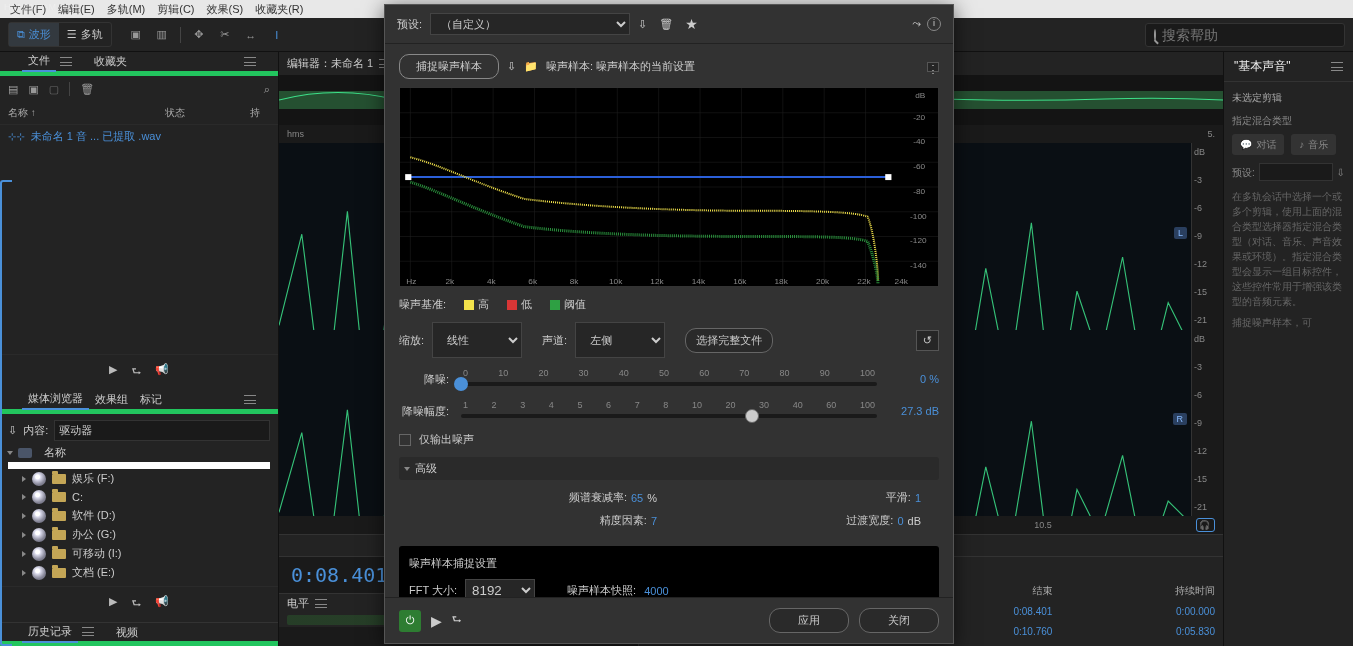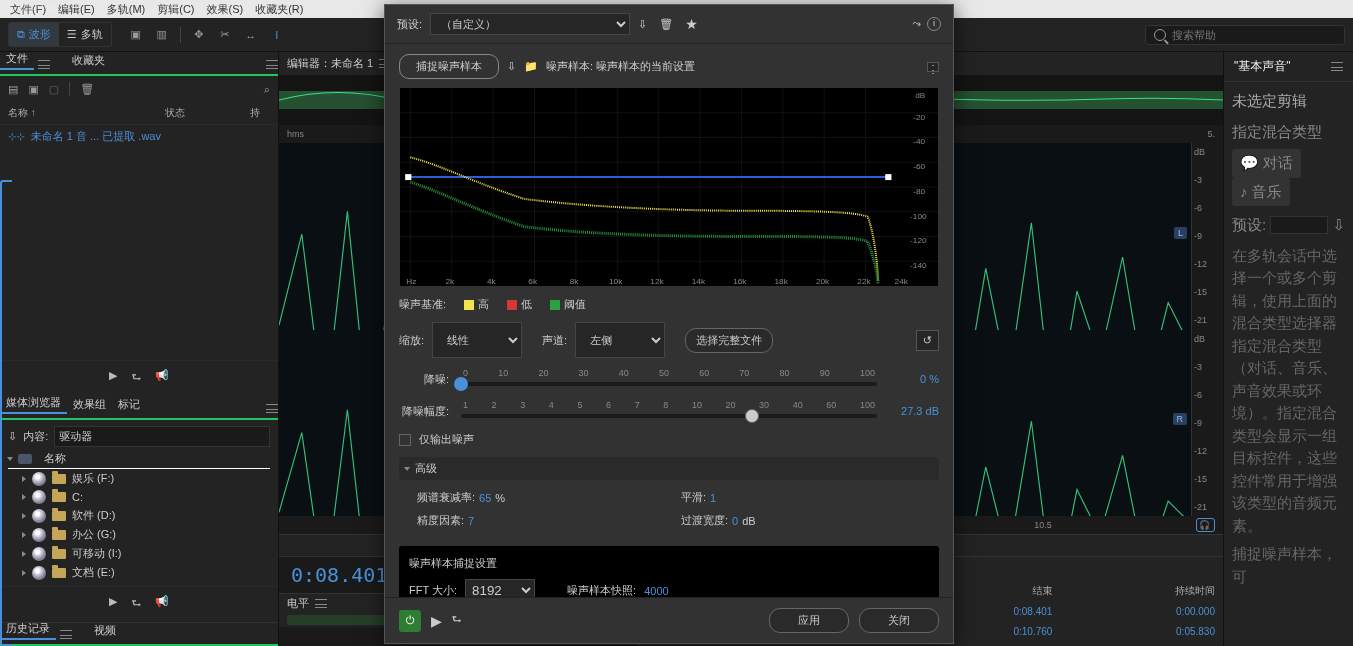--- a/index.html
+++ b/index.html
@@ -6,30 +6,30 @@
 body { background: #1e1e1e; color: #ccc; font-size: 11px; width: 1353px; height: 646px; overflow: hidden; position: relative; }
 .top-menu { height: 18px; background: #e8e8e8; display: flex; align-items: center; padding: 0 4px; }
 .top-menu span { margin: 0 6px; color: #333; font-size: 11px; }
 .toolbar-row { height: 34px; background: #232323; border-bottom: 1px solid #111; display: flex; align-items: center; gap: 4px; padding: 0 8px; }
 .btn-grp { display: flex; border: 1px solid #333; border-radius: 3px; }
 .btn-grp .tbtn { padding: 4px 8px; display: flex; align-items: center; gap: 4px; }
 .btn-grp .tbtn.active { background: #33393f; color: #4a90d9; }
 .icon-row { display: flex; gap: 10px; margin-left: 12px; }
 .icon-row .ic { width: 16px; height: 16px; color: #999; display: flex; align-items: center; justify-content: center; }
 .search-box { margin-left: auto; background: #1a1a1a; border: 1px solid #333; border-radius: 3px; padding: 3px 8px; display: flex; align-items: center; gap: 6px; width: 200px; }
-.search-box input { background: none; border: none; color: #ccc; outline: none; font-size: 11px; flex: 1; }
+.search-box input { background: none; border: none; color: #ccc; outline: none; font-size: 14px; flex: 1; }
 .magnify { width: 12px; height: 12px; border: 1.5px solid #999; border-radius: 50%; position: relative; }
 .magnify:after { content: ""; position: absolute; width: 5px; height: 1.5px; background: #999; transform: rotate(45deg); bottom: -3px; right: -4px; }
 
 .main-layout { display: flex; height: calc(100% - 52px); }
 .left-col { width: 279px; background: #232323; border-right: 1px solid #111; display: flex; flex-direction: column; }
 .center-col { flex: 1; background: #1a1a1a; position: relative; }
 .right-col { width: 130px; background: #232323; border-left: 1px solid #111; }
 
-.panel-hdr { display: flex; align-items: flex-end; padding: 4px 0; border-bottom: 2px solid #22c55e; height: 24px; }
+.panel-hdr { display: flex; align-items: center; padding: 4px 22px; border-bottom: 5px solid #22c55e; height: 24px; }
 .panel-hdr .tab { padding: 2px 6px; font-size: 11px; color: #ccc; }
 .panel-hdr .tab.active { border-bottom: 2px solid #4a90d9; }
 .panel-hdr .pmenu { margin-left: auto; }
 .hamb { display: inline-block; width: 12px; height: 10px; }
 .hamb:before { content: ""; display: block; border-top: 1.5px solid #888; border-bottom: 1.5px solid #888; height: 4px; margin-bottom: 2px; }
 .hamb:after { content: ""; display: block; border-top: 1.5px solid #888; }
 
 .file-tools { display: flex; gap: 10px; padding: 6px 8px; align-items: center; }
 .file-tools .ic { opacity: 0.7; }
 .col-headers { display: flex; padding: 4px 8px; font-size: 10px; color: #aaa; border-bottom: 1px solid #2a2a2a; gap: 45px; }
@@ -62,21 +62,21 @@
 .wave-display { flex: 1; background: #111; position: relative; display: flex; }
 .wave-track { flex: 1; background: #0d1117; position: relative; overflow: hidden; }
 .wave-path { position: absolute; inset: 0; }
 .db-scale { width: 32px; background: #1a1a1a; font-size: 9px; color: #888; display: flex; flex-direction: column; justify-content: space-between; padding: 4px 2px; border-left: 1px solid #333; }
 .ch-badge { position: absolute; right: 4px; top: 45%; background: #2a3f5f; color: #8bf; padding: 1px 4px; border-radius: 2px; font-size: 9px; }
 .ruler { height: 18px; background: #1a1a1a; display: flex; align-items: center; padding: 0 8px; font-size: 9px; color: #888; position: relative; }
 .tbtn-row { display: flex; gap: 8px; padding: 4px 8px; background: #232323; border-top: 1px solid #333; justify-content: center; }
 
 
 .ess-hdr { padding: 6px 10px; font-size: 12px; color: #eee; display: flex; align-items: center; border-bottom: 1px solid #333; }
-.ess-body { padding: 8px; font-size: 15px; color: #888; line-height: 1.5; }
+.ess-body { padding: 8px; font-size: 10px; color: #888; line-height: 1.5; }
 .ess-btn { display: inline-flex; align-items: center; gap: 4px; background: #333; border-radius: 3px; padding: 3px 8px; margin-right: 4px; }
 
 
 .selview-hdr { padding: 4px 8px; display: flex; align-items: center; font-size: 11px; }
 .selview-tbl { width: 100%; font-size: 10px; font-family: Consolas, monospace; }
 .selview-tbl th { color: #aaa; font-weight: normal; text-align: right; padding: 2px 6px; }
 .selview-tbl td { color: #4a90d9; text-align: right; padding: 2px 6px; }
 .selview-tbl td:first-child, .selview-tbl th:first-child { text-align: left; color: #ccc; }
 
 
@@ -106,21 +106,21 @@
 .slider-track { height: 4px; background: #1a1a1a; border-radius: 2px; position: relative; margin: 4px 0; }
 .slider-thumb { position: absolute; width: 14px; height: 14px; background: #4a90d9; border-radius: 50%; top: -5px; transform: translateX(-50%); }
 .slider-row { display: flex; align-items: center; gap: 12px; }
 .slider-row .slider-area { flex: 1; }
 .slider-val { color: #4a90d9; font-size: 11px; min-width: 50px; text-align: right; }
 
 .chk { width: 12px; height: 12px; border: 1px solid #666; display: inline-block; }
 .adv-section { margin-top: 10px; }
 .adv-hdr { display: flex; align-items: center; gap: 6px; background: #2a2a2a; padding: 4px 6px; border-radius: 3px; }
 .adv-grid { display: grid; grid-template-columns: 1fr 1fr; gap: 8px 24px; padding: 10px 18px; }
-.adv-grid .kv { display: flex; gap: 4px; align-items: center; }
+.adv-grid .kv { display: flex; gap: 4px; align-items: center; justify-content: flex-end; }
 .val-blue { color: #4a90d9; }
 .subsect { background: #000000; padding: 10px; border-radius: 3px; margin-top: 8px; }
 
 .dlg-footer { padding: 10px 14px; display: flex; align-items: center; gap: 10px; border-top: 1px solid #222; }
 .power-btn { width: 22px; height: 22px; border-radius: 3px; background: #2e7d32; color: #fff; display: flex; align-items: center; justify-content: center; }
 .dlg-footer .play { color: #ccc; font-size: 14px; }
 .dlg-footer .spacer { flex: 1; }
 
 .watermark { position: absolute; top: 0; left: 0; font-size: 9px; color: #fff4; padding: 2px 4px; font-family: sans-serif; z-index: 200; }
 .scale-brace { position: absolute; left: 0; top: 180px; bottom: 0; width: 12px; border-left: 2px solid #4a90d9; border-top: 2px solid #4a90d9; border-bottom: 2px solid #4a90d9; border-radius: 3px 0 0 3px; z-index: 50; }
@@ -207,21 +207,21 @@
       <span class="tab">效果组</span>
       <span class="tab">标记</span>
       <span class="hamb pmenu"></span>
     </div>
     <div class="media-body">
       <div class="media-row">
         <span class="ic">⇩</span>
         <span>内容:</span>
         <span style="flex:1;background:#1a1a1a;padding:2px 4px;border:1px solid #333">驱动器</span>
       </div>
-      <div class="media-row" style="border-bottom:1px solid #ffffff;padding-bottom:2px">
+      <div class="media-row" style="border-bottom:7px solid #ffffff;padding-bottom:2px">
         <span class="chev down"></span>
         <span style="width:14px;height:10px;background:#4a5568;border-radius:2px"></span>
         <span style="margin-left:6px">名称</span>
       </div>
       <div style="padding-left:14px">
         <div class="media-row">
             <span class="chev"></span>
             <span class="disc"></span>
             <span class="folder"></span>
             <span>娱乐 (F:)</span>

